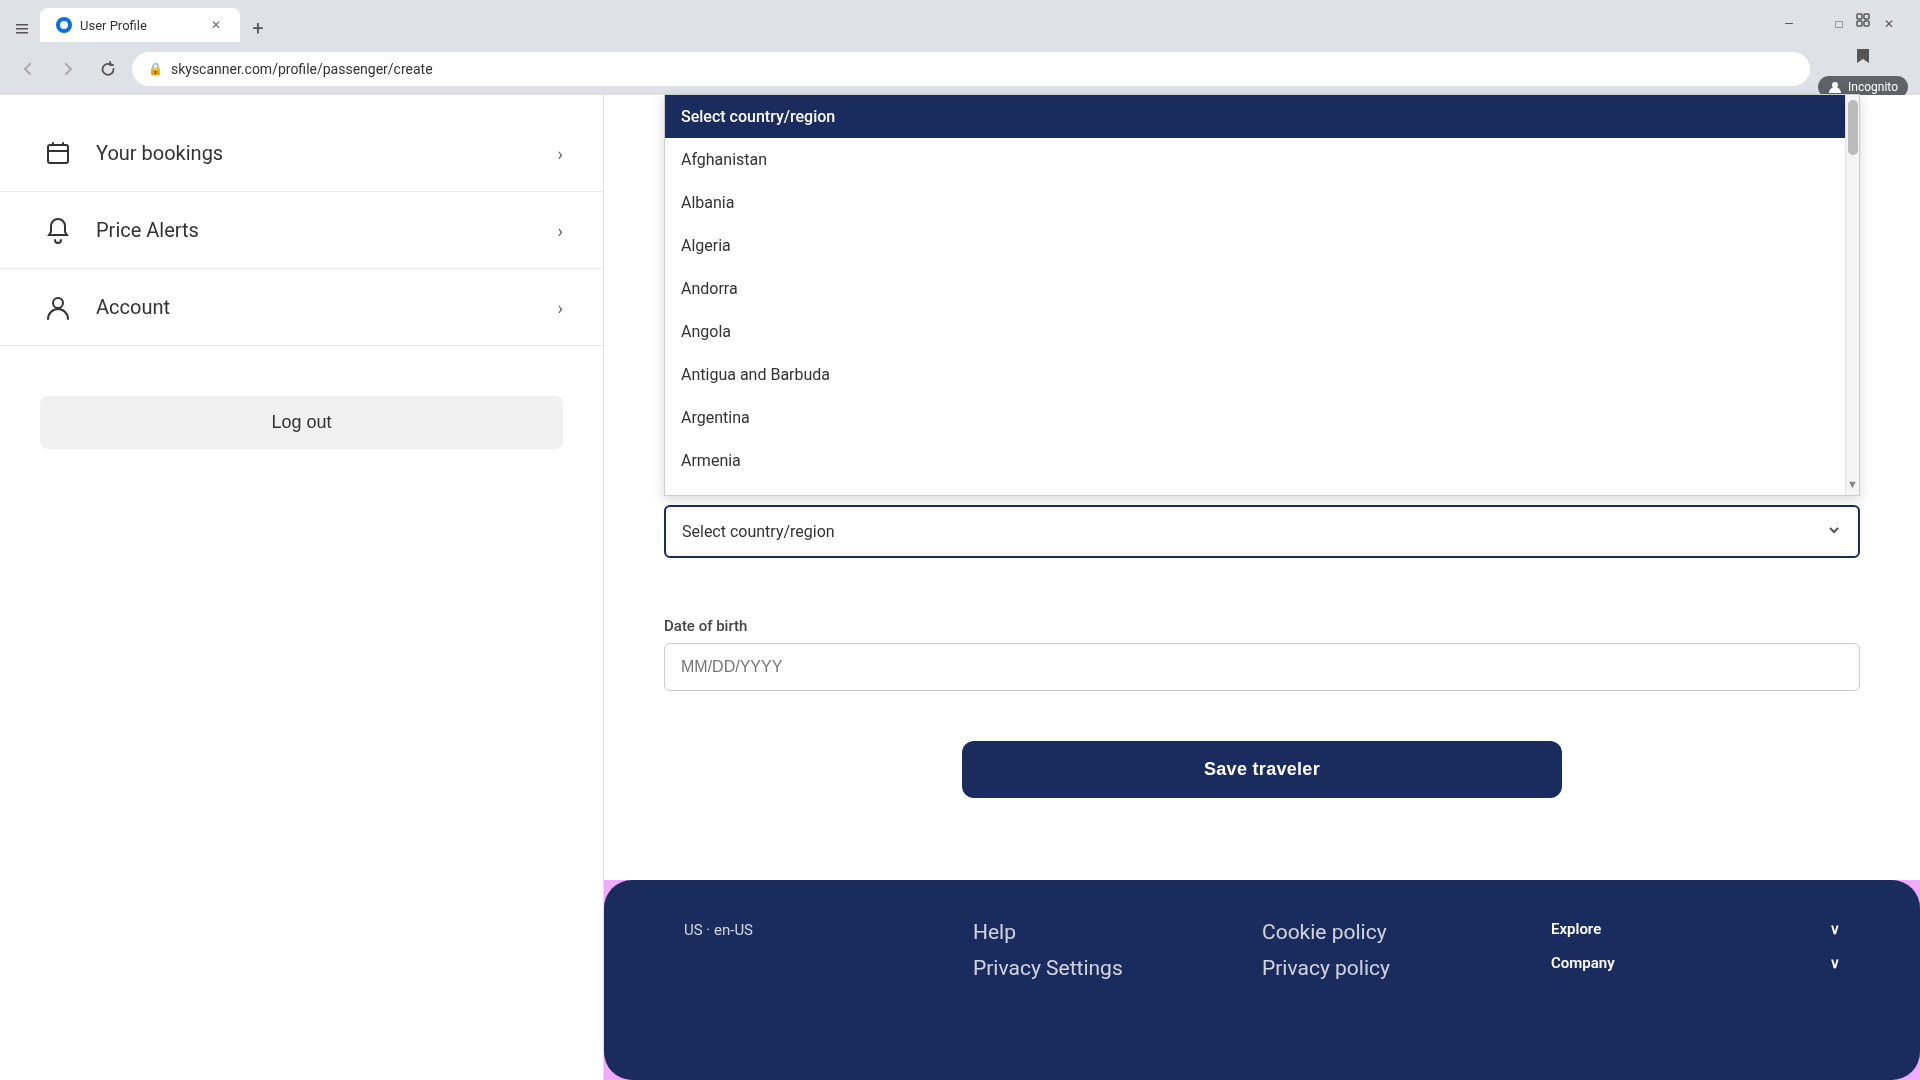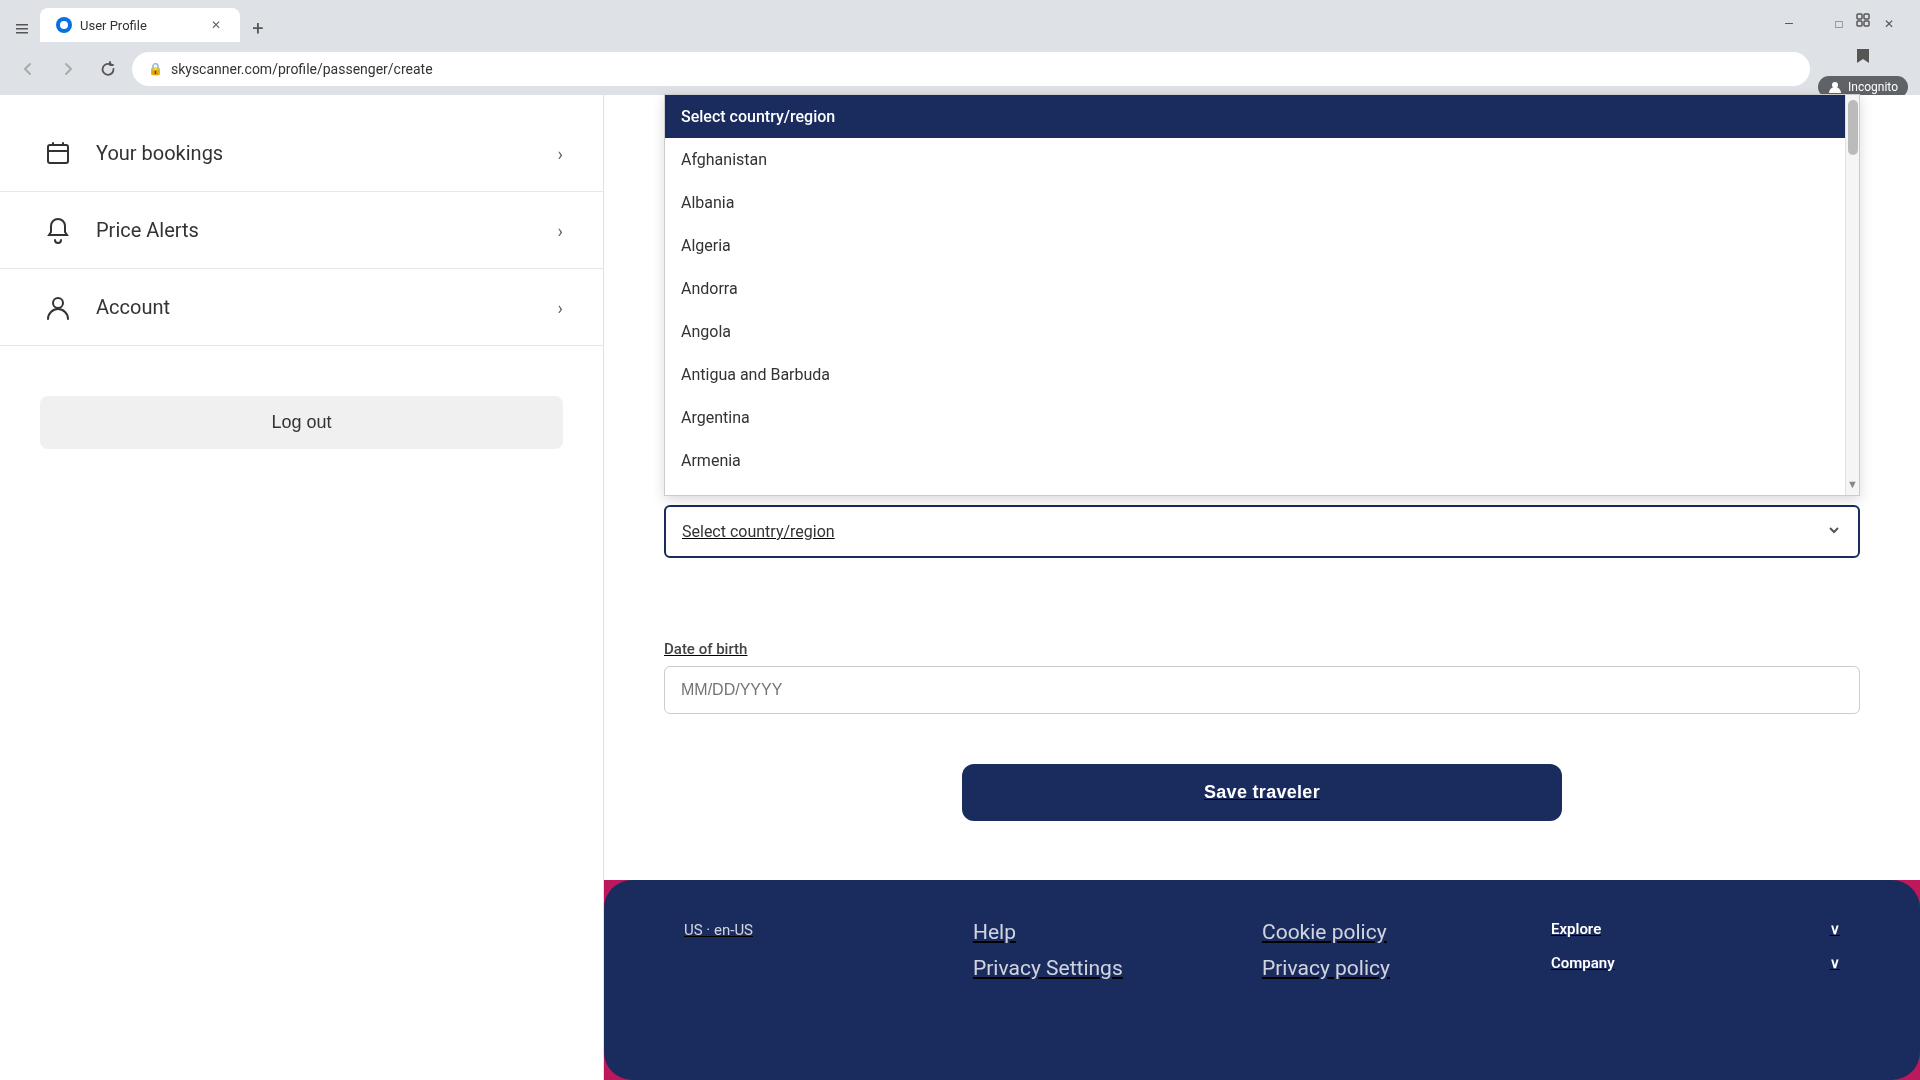--- a/index.html
+++ b/index.html
@@ -35,21 +35,21 @@
     .sidebar { width: 604px; background: white; padding: 0; border-right: 1px solid #e0e0e0; }
     .sidebar-nav { padding: 20px 0; }
     .sidebar-item { display: flex; align-items: center; padding: 20px 40px; border-bottom: 1px solid #e8e8e8; cursor: pointer; font-size: 18px; color: #333; }
     .sidebar-item .item-icon { width: 36px; height: 36px; margin-right: 20px; display: flex; align-items: center; justify-content: center; }
     .sidebar-item .item-label { flex: 1; font-size: 20px; }
     .sidebar-item .chevron { color: #666; font-size: 18px; }
     .logout-section { padding: 30px 40px; }
     .logout-btn { width: 100%; padding: 16px; background: #f0f0f0; border: none; border-radius: 8px; font-size: 18px; cursor: pointer; color: #333; font-weight: 500; }
 
     
-    .main-content { flex: 1; background: #be185d; display: flex; flex-direction: column; text-decoration: underline; }
+    .main-content { flex: 1; background: #f0abfc; display: flex; flex-direction: column; }
     .dropdown-select { width: 100%; padding: 14px 16px; border: 2px solid #1a2b5e; border-radius: 6px; font-size: 16px; color: #333; background: white; cursor: pointer; display: flex; align-items: center; justify-content: space-between; }
 
     .dropdown-list-wrapper { position: absolute; top: auto; left: 0; right: 0; background: white; border: 1px solid #ccc; z-index: 100; box-shadow: 0 4px 12px rgba(0,0,0,0.15); }
     .dropdown-list { max-height: 400px; overflow-y: auto; }
     .dropdown-item { padding: 12px 16px; font-size: 16px; color: #333; cursor: pointer; }
     .dropdown-item.selected { background: #1a2b5e; color: white; font-weight: 500; }
 
     .date-of-birth-section { margin-top: 40px; }
     .dob-label { font-size: 15px; color: #444; margin-bottom: 8px; font-weight: 500; }
     .dob-input { width: 100%; padding: 14px 16px; border: 1px solid #ccc; border-radius: 6px; font-size: 16px; color: #aaa; background: white; }
@@ -223,21 +223,21 @@
         <span>Select country/region</span>
         <span style="color:#555;font-size:18px;">
           <svg width="16" height="16" viewBox="0 0 16 16" fill="none" stroke="#555" stroke-width="2">
               <polyline points="4,6 8,10 12,6"></polyline>
             </svg>
         </span>
       </div>
 
     </div>
 
-    <div style="padding: 42px 60px; background: white; flex: 1;">
+    <div style="padding: 19px 60px; background: white; flex: 1;">
       <div class="date-of-birth-section">
         <div class="dob-label">Date of birth</div>
         <input type="text" class="dob-input" placeholder="MM/DD/YYYY" style="">
       </div>
 
       <div class="save-btn-wrapper">
         <button class="save-btn">Save traveler</button>
       </div>
     </div>
 

